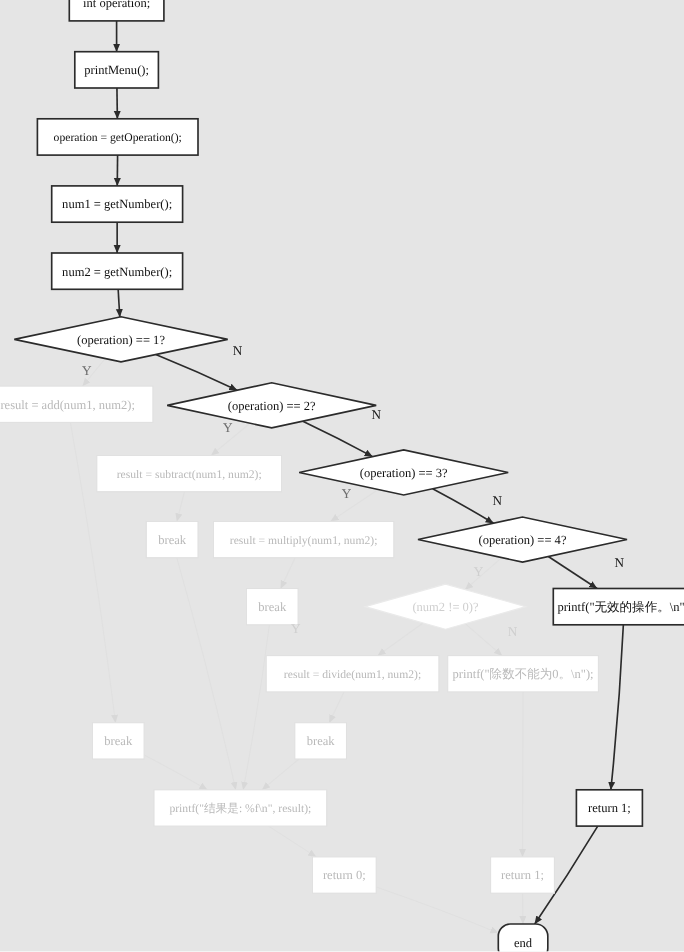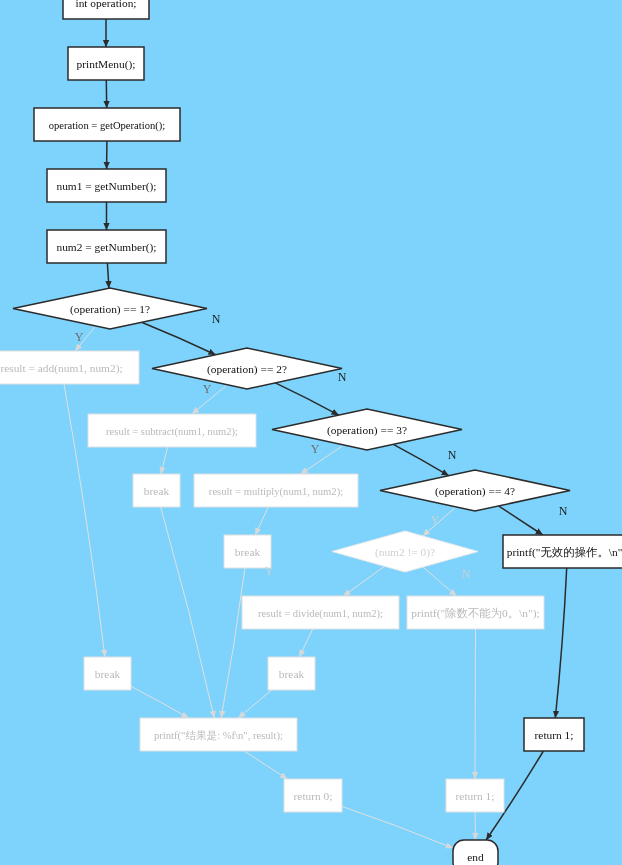--- a/index.html
+++ b/index.html
@@ -1,17 +1,17 @@
 <!DOCTYPE html>
 <html><head>
 <meta charset="utf-8">
 <style>
   html,body{margin:0;padding:0;background:#ffffff;}
   body{font-family:"Liberation Serif","DejaVu Serif",serif;}
-  #stage{position:relative;width:622px;height:865px;overflow:hidden;background:#7dd3fc;}
+  #stage{position:relative;width:622px;height:865px;overflow:hidden;background:#e5e5e5;}
   svg#flow{position:absolute;left:0;top:0;width:622px;height:865px;}
 </style>
 </head>
 <body>
 
 <div id="stage">
   <svg id="flow" viewBox="0 0 622 865">
     <defs>
       <marker id="ah-dark" markerWidth="9" markerHeight="9" refX="7.2" refY="3.2" orient="auto" markerUnits="userSpaceOnUse">
         <path d="M0,0 L7.4,3.2 L0,6.4 z" fill="#2b2b2b"></path>

